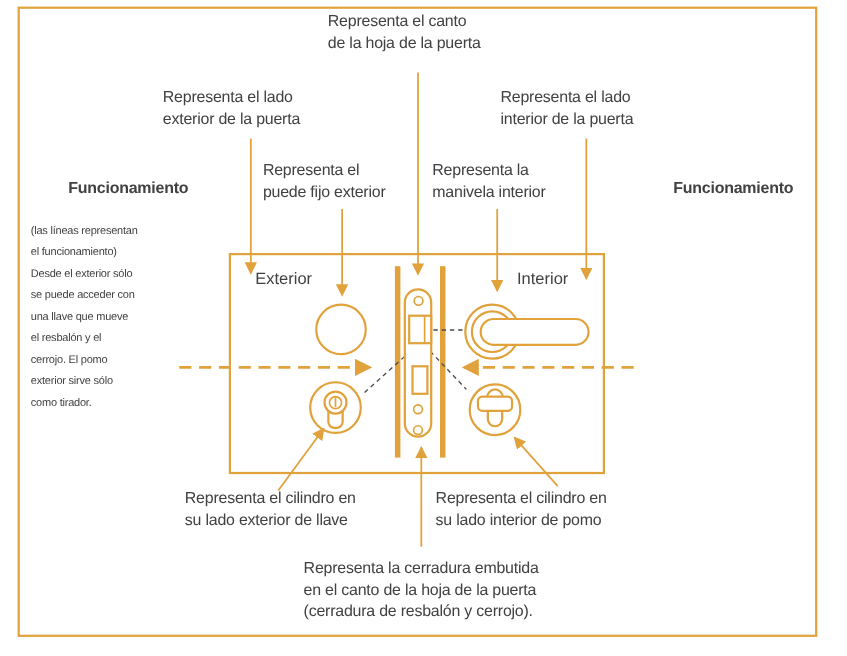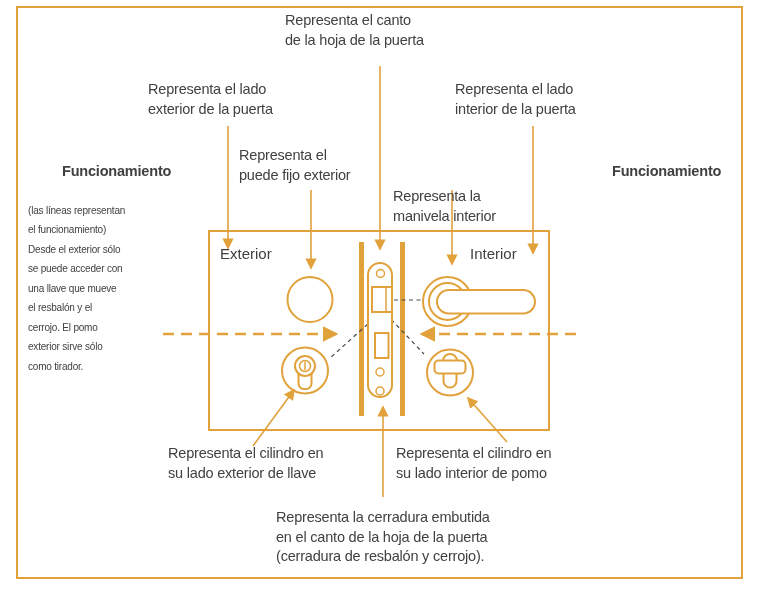--- a/index.html
+++ b/index.html
@@ -98,49 +98,49 @@
     <path d="M311,190 V268" class="pointer" marker-end="url(#ah)"></path>
     <path d="M452,190 V264" class="pointer" marker-end="url(#ah)"></path>
     <path d="M253,446 L294,390" class="pointer" marker-end="url(#ah)"></path>
     <path d="M507,442 L468,398" class="pointer" marker-end="url(#ah)"></path>
     <path d="M383,497 V407" class="pointer" marker-end="url(#ah)"></path>
 
     <path d="M163,334 H336" class="flow" marker-end="url(#ahFlow)"></path>
     <path d="M576,334 H422" class="flow" marker-end="url(#ahFlow)"></path>
   </svg>
 
-  <div class="lbl" style="left:285px;top:11px;">Representa el canto
+  <div class="lbl" style="left:298px;top:11px;">Representa el canto
 de la hoja de la puerta</div>
   <div class="lbl" style="left:148px;top:80px;">Representa el lado
 exterior de la puerta</div>
   <div class="lbl" style="left:455px;top:80px;">Representa el lado
 interior de la puerta</div>
   <div class="lbl" style="left:239px;top:146px;">Representa el
 puede fijo exterior</div>
-  <div class="lbl" style="left:393px;top:146px;margin-top:41px;">Representa la
+  <div class="lbl" style="left:393px;top:146px;">Representa la
 manivela interior</div>
 
   <div class="lbl" style="left:28px;top:142px;">
     <div class="para-heading">Funcionamiento</div>
     <div class="para-body">(las líneas representan
 el funcionamiento)
 Desde el exterior sólo
 se puede acceder con
 una llave que mueve
 el resbalón y el
 cerrojo. El pomo
 exterior sirve sólo
 como tirador.</div>
   </div>
 
   <div class="lbl" style="left:578px;top:142px;">
     <div class="para-heading">Funcionamiento</div>
   </div>
 
-  <div class="lbl side-lbl" style="left:220px;top:244px;">Exterior</div>
+  <div class="lbl side-lbl" style="left:232px;top:244px;">Exterior</div>
   <div class="lbl side-lbl" style="left:470px;top:244px;">Interior</div>
 
   <div class="lbl" style="left:168px;top:444px;">Representa el cilindro en
 su lado exterior de llave</div>
   <div class="lbl" style="left:396px;top:444px;">Representa el cilindro en
 su lado interior de pomo</div>
   <div class="lbl" style="left:248px;top:508px;margin-left:28px;">Representa la cerradura embutida
 en el canto de la hoja de la puerta
 (cerradura de resbalón y cerrojo).</div>
 

